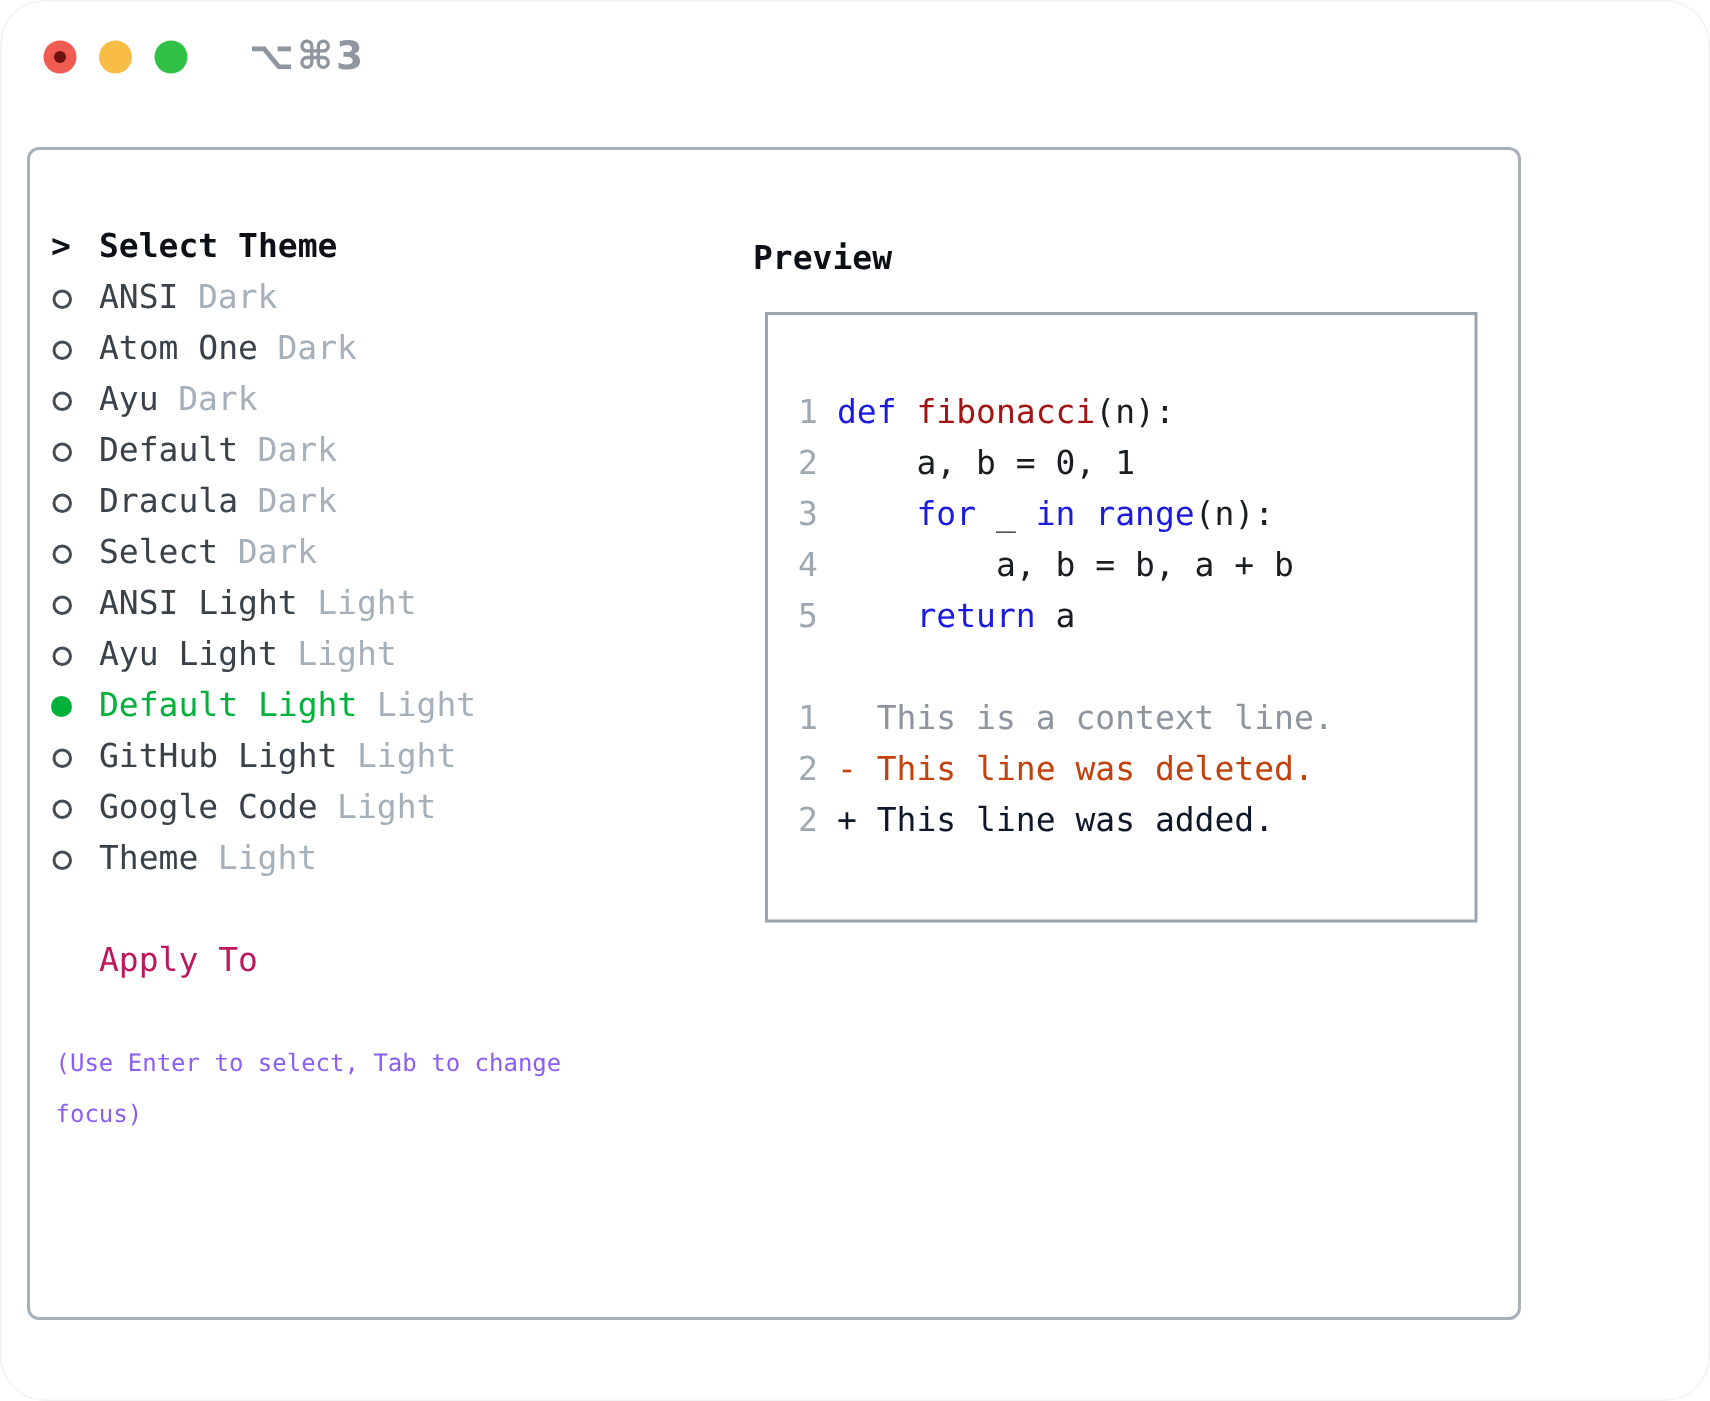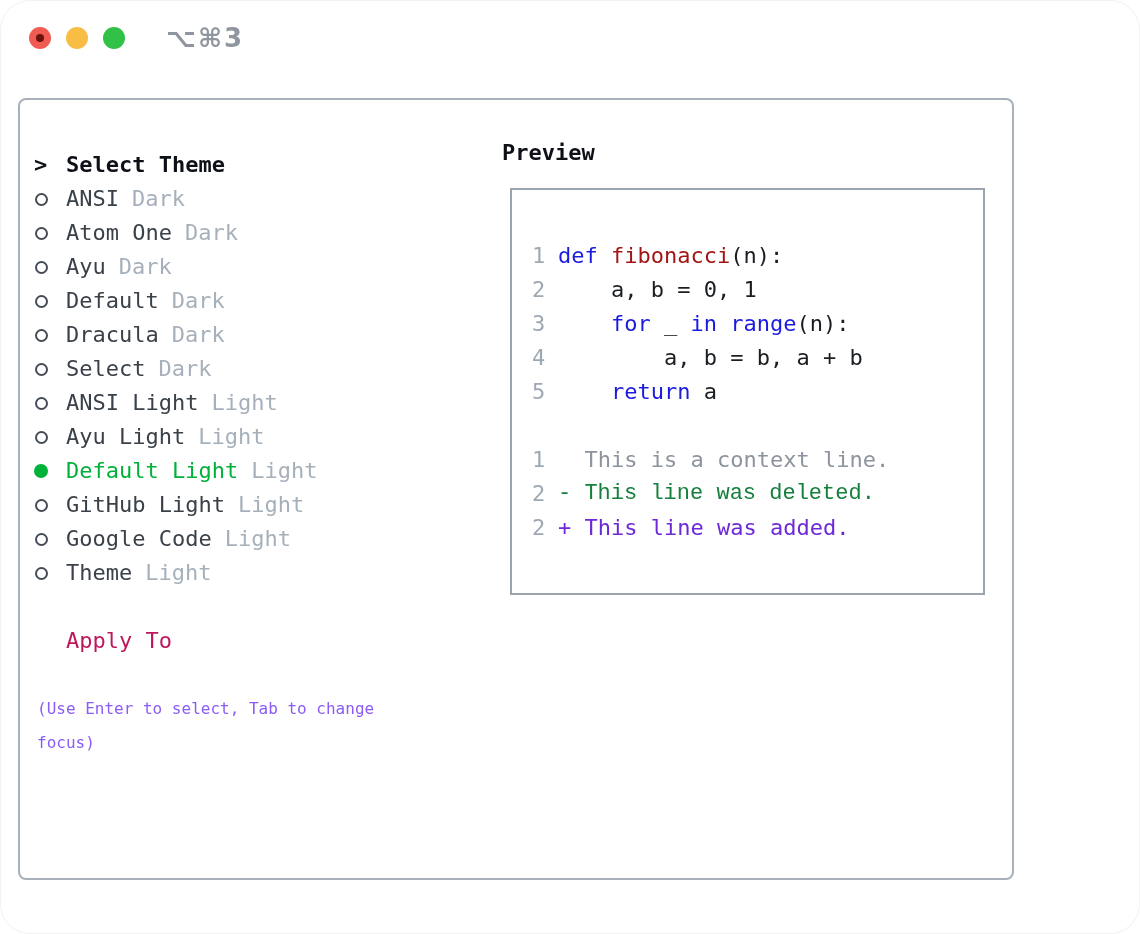--- a/index.html
+++ b/index.html
@@ -25,33 +25,33 @@
   .cursor{font-weight:bold;color:#0d1117;font-size:22px;}
   .ring{width:13px;height:13px;border:2px solid #454c55;border-radius:50%;box-sizing:border-box;margin-left:1px;}
   .dot{width:14px;height:14px;border-radius:50%;background:#00b23a;}
   .heading{font-weight:bold;color:#0d1117;}
   .heading2{color:#be185d;}
   .suffix{color:#a6b0bb;margin-left:13px;}
   .row.selected .name{color:#00b23a;}
   .spacer{height:34px;}
   .hint{width:400px;padding-left:3px;font-size:16px;line-height:34px;color:#8b5cf6;}
   
-  .preview{position:absolute;left:480px;top:36px;}
+  .preview{position:absolute;left:480px;top:56px;}
   .preview-heading{height:34px;line-height:34px;font-size:22px;padding-left:2px;}
   .preview-box{margin-top:18px;margin-left:10px;width:475px;height:407px;box-sizing:border-box;
                border:2px solid #9aa4ae;background:#fff;padding:49px 0 0 20px;overflow:hidden;}
   .code-row{color:#1a1d21;}
   .lnum{display:inline-block;width:26px;flex:none;color:#9da8b3;}
   .seg{white-space:pre;}
   .kw{color:#1b1be0;}
   .fn{color:#a31515;}
   .plain{color:#1a1d21;}
   .context{color:#8d949d;}
-  .deleted{color:#15803d;font-family:Liberation Mono, monospace;}
-  .added{color:#6d28d9;}
+  .deleted{color:#c2410c;}
+  .added{color:#0f172a;}
 </style>
 </head>
 <body>
 
 <div class="window">
 
   <div class="traffic-lights">
     <span class="light red">
       <span class="reddot"></span>
     </span>

